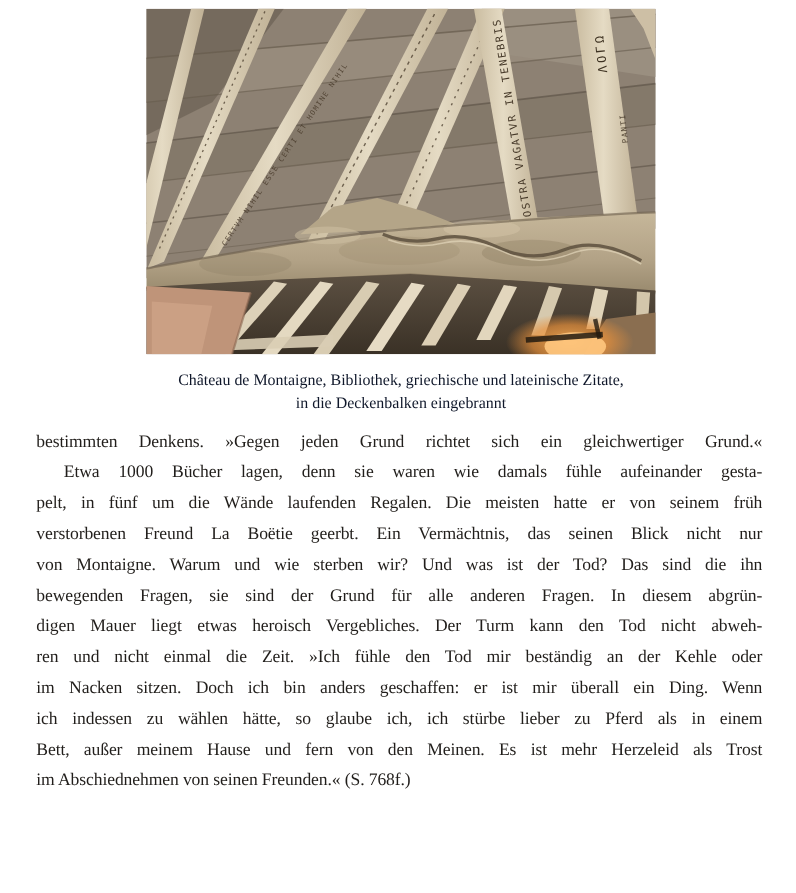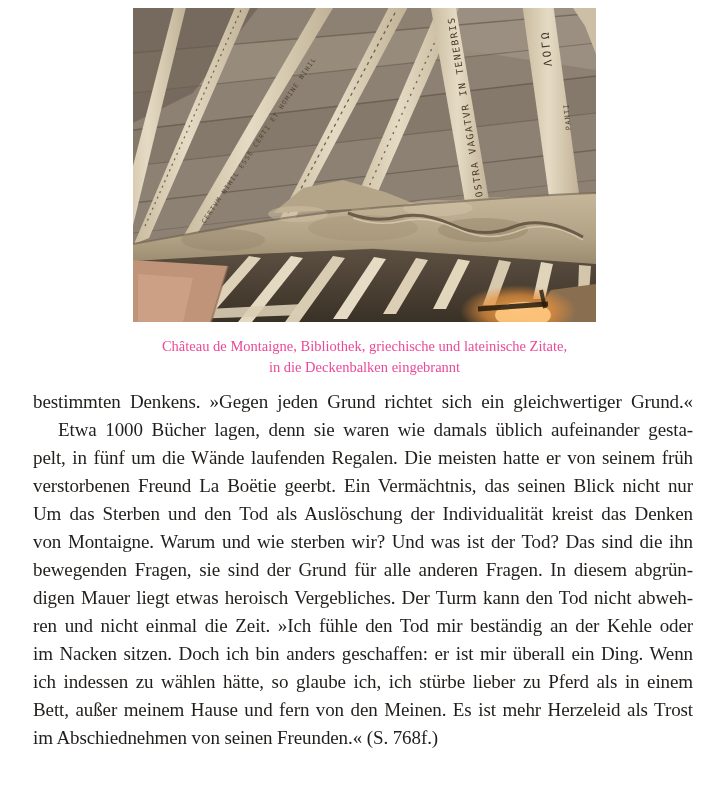--- a/index.html
+++ b/index.html
@@ -24,28 +24,28 @@
     height: 314px;
   }
   .caption {
     position: absolute;
     left: 0;
     top: 330px;
     width: 724px;
     text-align: center;
     font-size: 14.5px;
     line-height: 21px;
-    color: #ec4899;
+    color: #0f172a;
   }
   .body-text {
     position: absolute;
     left: 33px;
     top: 388px;
     width: 660px;
-    font-size: 19px;
+    font-size: 16px;
     line-height: 28px;
     letter-spacing: -0.1px;
   }
   .line { height: 28px; white-space: nowrap; }
   .jline { text-align: justify; text-align-last: justify; white-space: normal; }
   .indent { text-indent: 25px; }
   .greek-tick { opacity: 0.75; }
 </style>
 </head>
 <body>
@@ -152,24 +152,23 @@
     </svg>
 
     <div class="caption" style="position:static; margin-top:14px; width:463px;">
       <div>Château de Montaigne, Bibliothek, griechische und lateinische Zitate,</div>
       <div>in die Deckenbalken eingebrannt</div>
     </div>
   </div>
 
   <div class="body-text">
     <div class="line jline">bestimmten Denkens. »Gegen jeden Grund richtet sich ein gleichwertiger Grund.«</div>
-    <div class="line jline indent">Etwa 1000 Bücher lagen, denn sie waren wie damals üblich aufeinander gesta-</div>
+    <div class="line jline indent">Etwa 1000 Bücher lagen, denn sie waren wie damals fühle aufeinander gesta-</div>
     <div class="line jline">pelt, in fünf um die Wände laufenden Regalen. Die meisten hatte er von seinem früh</div>
     <div class="line jline">verstorbenen Freund La Boëtie geerbt. Ein Vermächtnis, das seinen Blick nicht nur</div>
-    <div class="line jline">Um das Sterben und den Tod als Auslöschung der Individualität kreist das Denken</div>
     <div class="line jline">von Montaigne. Warum und wie sterben wir? Und was ist der Tod? Das sind die ihn</div>
     <div class="line jline">bewegenden Fragen, sie sind der Grund für alle anderen Fragen. In diesem abgrün-</div>
     <div class="line jline">digen Mauer liegt etwas heroisch Vergebliches. Der Turm kann den Tod nicht abweh-</div>
     <div class="line jline">ren und nicht einmal die Zeit. »Ich fühle den Tod mir beständig an der Kehle oder</div>
     <div class="line jline">im Nacken sitzen. Doch ich bin anders geschaffen: er ist mir überall ein Ding. Wenn</div>
     <div class="line jline">ich indessen zu wählen hätte, so glaube ich, ich stürbe lieber zu Pferd als in einem</div>
     <div class="line jline">Bett, außer meinem Hause und fern von den Meinen. Es ist mehr Herzeleid als Trost</div>
     <div class="line">im Abschiednehmen von seinen Freunden.« (S. 768f.)</div>
   </div>
 

